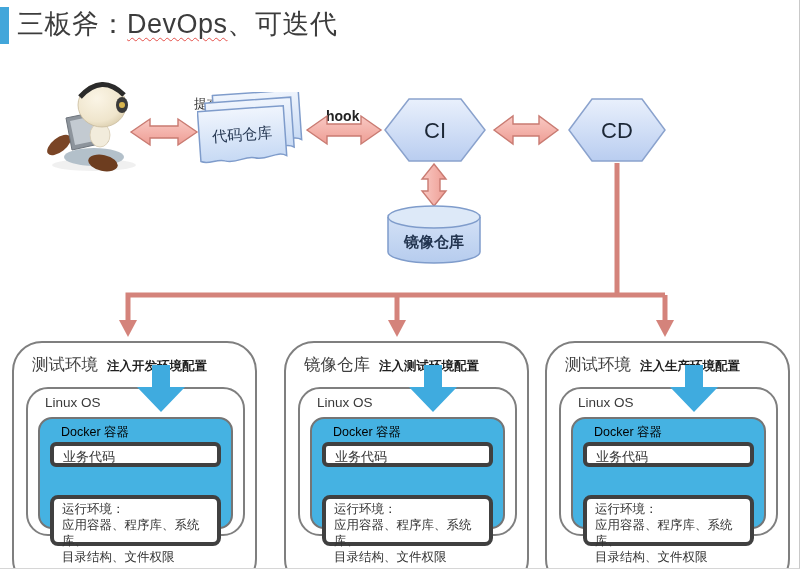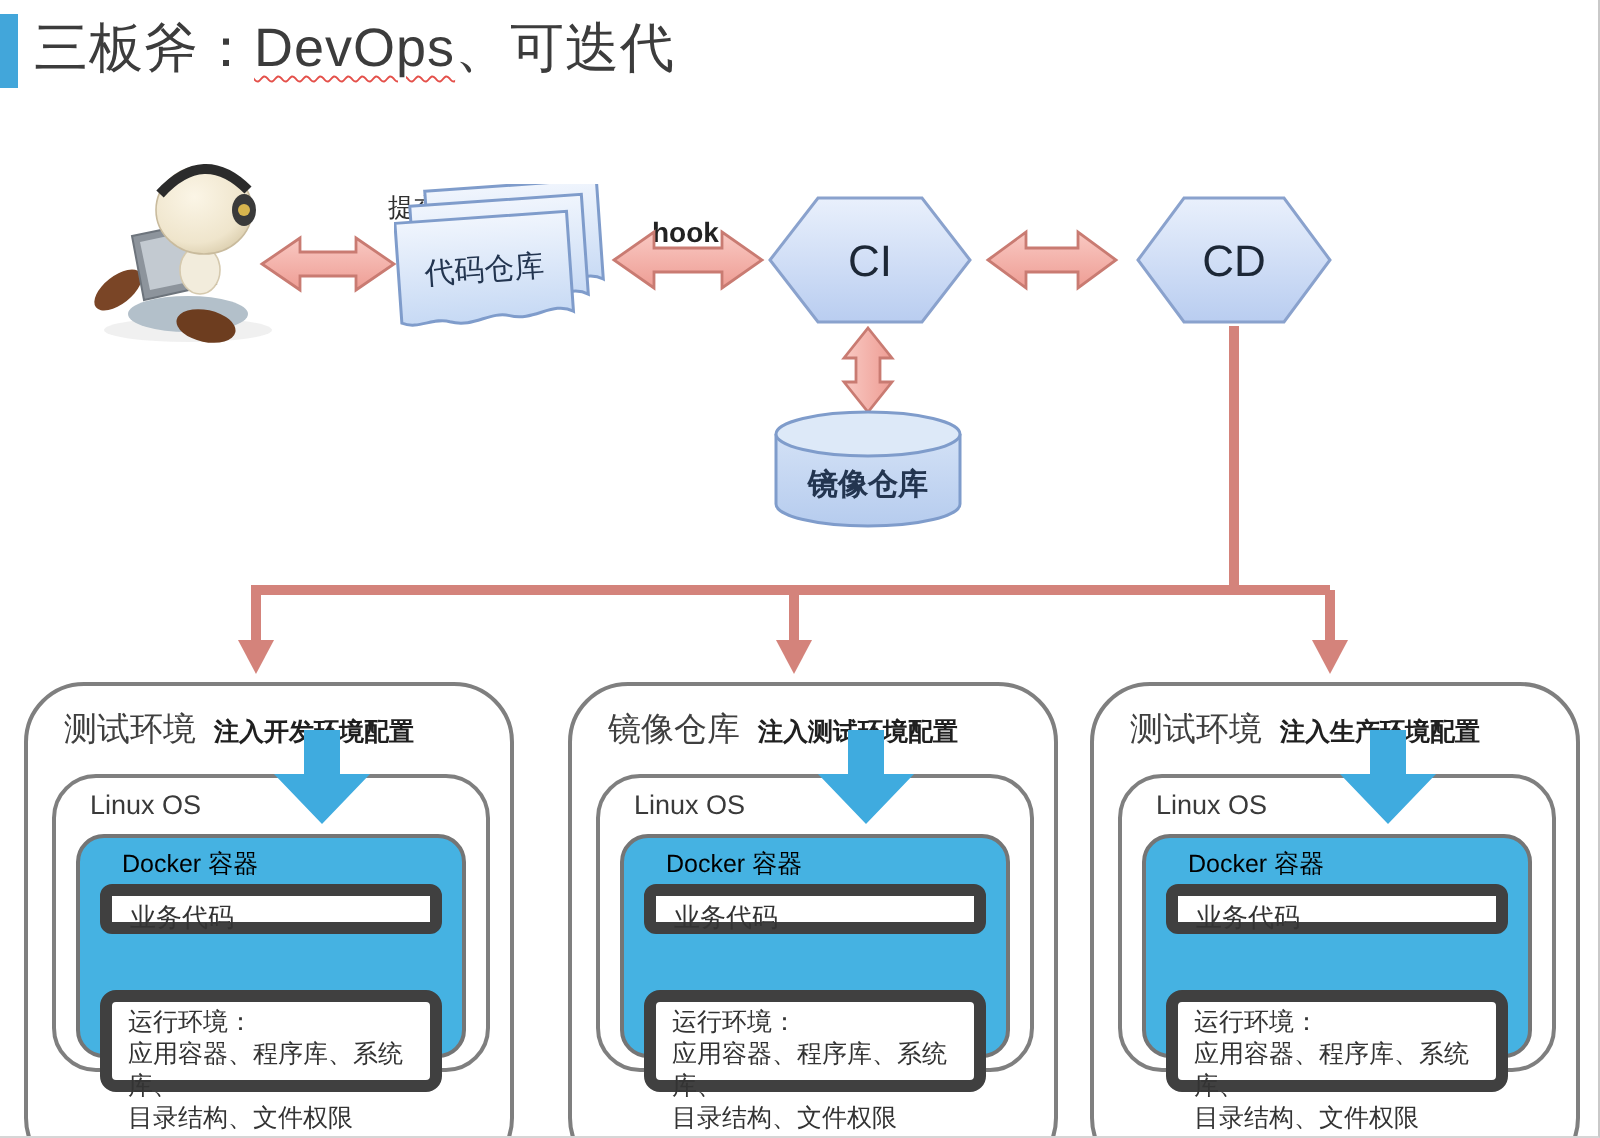--- a/index.html
+++ b/index.html
@@ -31,21 +31,21 @@
   .env-stack{position:absolute;left:0;width:245px;height:200px;border:2px solid #8f8f8f;border-radius:30px;background:#fff;}
   .stack1{top:7px;} .stack2{top:13px;border-color:#9b9b9b;}
   .env-main{position:absolute;left:0;top:0;width:245px;height:248px;border:2.5px solid var(--box-border-gray);border-radius:30px;background:#fff;}
   .env-name{position:absolute;left:18px;top:11px;font-size:16.5px;color:#3f3f3f;}
   .env-config{position:absolute;left:93px;top:15px;font-size:12.5px;font-weight:700;color:#1f1f1f;white-space:nowrap;}
   .deploy-arrow{position:absolute;left:122px;top:22px;width:50px;height:48px;z-index:5;}
   .linux-box{position:absolute;left:12px;right:10px;top:44px;height:149px;border:2.5px solid var(--box-border-gray);border-radius:22px;background:#fff;}
   .linux-lbl{position:absolute;left:17px;top:6px;font-size:13.5px;color:#3a3a3a;}
   .docker-box{position:absolute;left:10px;right:10px;top:28px;height:112px;background:var(--docker-blue);border:2px solid #757575;border-radius:14px;}
   .docker-lbl{position:absolute;left:21px;top:5px;font-size:12.5px;color:#000000;}
-  .white-box{position:absolute;left:10px;right:10px;background:#fff;border:6px solid #404040;color:#333;}
+  .white-box{position:absolute;left:10px;right:10px;background:#fff;border:4px solid #404040;color:#333;}
   .biz-box{top:23px;height:25px;border-radius:6px;font-size:13px;line-height:21px;padding-left:9px;}
   .runtime-box{top:55px;height:51px;border-radius:8px;font-size:12.5px;line-height:16px;padding:2px 8px;margin-top:21px;}
 </style>
 </head>
 <body>
 
 <div class="slide">
 
   <div class="title-bar"></div>
   <div class="page-title"><span>三板斧：</span><span class="hl">DevOps</span><span>、可迭代</span></div>

